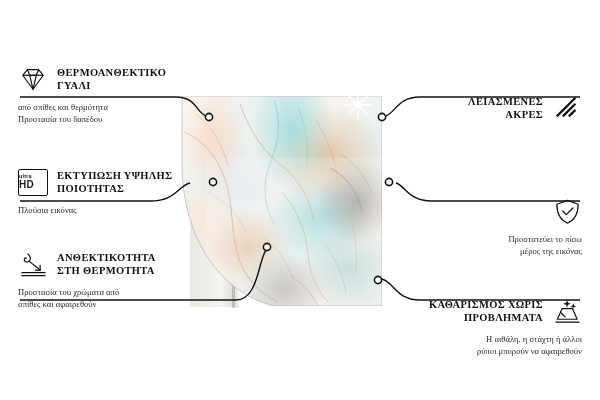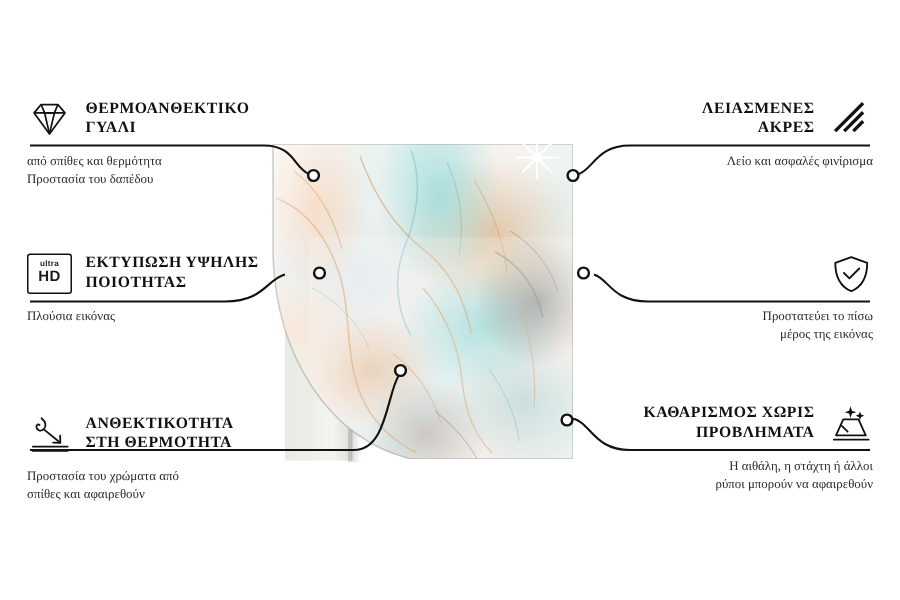--- a/index.html
+++ b/index.html
@@ -135,21 +135,21 @@
   .feature {
     position: absolute;
     width: 196px;
   }
   .feature-head {
     display: flex;
     align-items: center;
     gap: 9px;
   }
   .feature.left .feature-head { justify-content: flex-start; }
-  .feature.right .feature-head { justify-content: flex-end; }
+  .feature.right .feature-head { justify-content: flex-end; margin-top: 29px; }
 
   .feature-icon {
     width: 30px;
     height: 30px;
     flex: 0 0 30px;
     display: flex;
     align-items: center;
     justify-content: center;
   }
   .feature-icon svg { display: block; }
@@ -176,42 +176,42 @@
   .feature.left .feature-desc { text-align: left; }
   .feature.right .feature-desc { text-align: right; }
 
   .ultrahd-box {
     width: 28px;
     height: 25px;
     border: 1.3px solid #111;
     border-radius: 2px;
     display: flex;
     flex-direction: column;
-    align-items: center;
+    align-items: flex-start;
     justify-content: center;
     line-height: 1;
   }
   .ultrahd-box .u1 {
     font-family: "Liberation Sans", sans-serif;
     font-size: 5.4px;
     font-weight: 700;
     letter-spacing: .2px;
   }
   .ultrahd-box .u2 {
     font-family: "Liberation Sans", sans-serif;
     font-size: 10px;
     font-weight: 700;
     letter-spacing: .2px;
     margin-top: .5px;
   }
 
   
   #feat-heat-glass   { left: 18px;  top: 64px;  }
   #feat-print        { left: 18px;  top: 167px; }
-  #feat-heat-res     { left: 18px;  top: 274px; }
+  #feat-heat-res     { left: 18px;  top: 249px; }
   #feat-edges        { left: 386px; top: 64px;  }
   #feat-membrane     { left: 386px; top: 167px; }
   #feat-cleaning     { left: 386px; top: 267px; }
 </style>
 </head>
 <body>
 
 <div id="infographic">
 
   <div class="panel-side"></div>
@@ -365,23 +365,20 @@
       <div class="feature-icon">
         <svg viewBox="0 0 30 30" width="28" height="28">
           <g stroke="#111" stroke-width="2.4" stroke-linecap="butt">
             <line x1="4" y1="24" x2="24" y2="4"></line>
             <line x1="10.5" y1="24" x2="24" y2="10.5"></line>
             <line x1="17" y1="24" x2="24" y2="17"></line>
           </g>
         </svg>
       </div>
     </div>
-    <div class="feature-desc">
-      <div>Λείο και ασφαλές φινίρισμα</div>
-    </div>
   </div>
 
   <div class="feature right" id="feat-membrane">
     <div class="feature-head">
       <div class="feature-icon">
         <svg viewBox="0 0 30 30" width="29" height="29">
           <g fill="none" stroke="#111" stroke-width="1.3" stroke-linejoin="round" stroke-linecap="round">
             <path d="M15 3.5 L26 7.5 C 26 17, 22 24, 15 27 C 8 24, 4 17, 4 7.5 Z"></path>
             <path d="M10 14.5 L13.7 18.2 L20.5 11.4"></path>
           </g>

